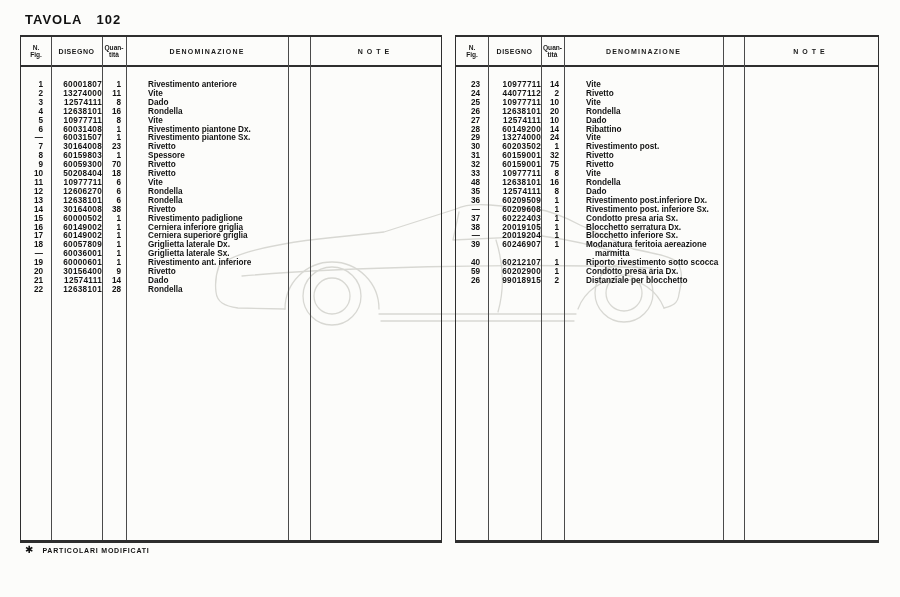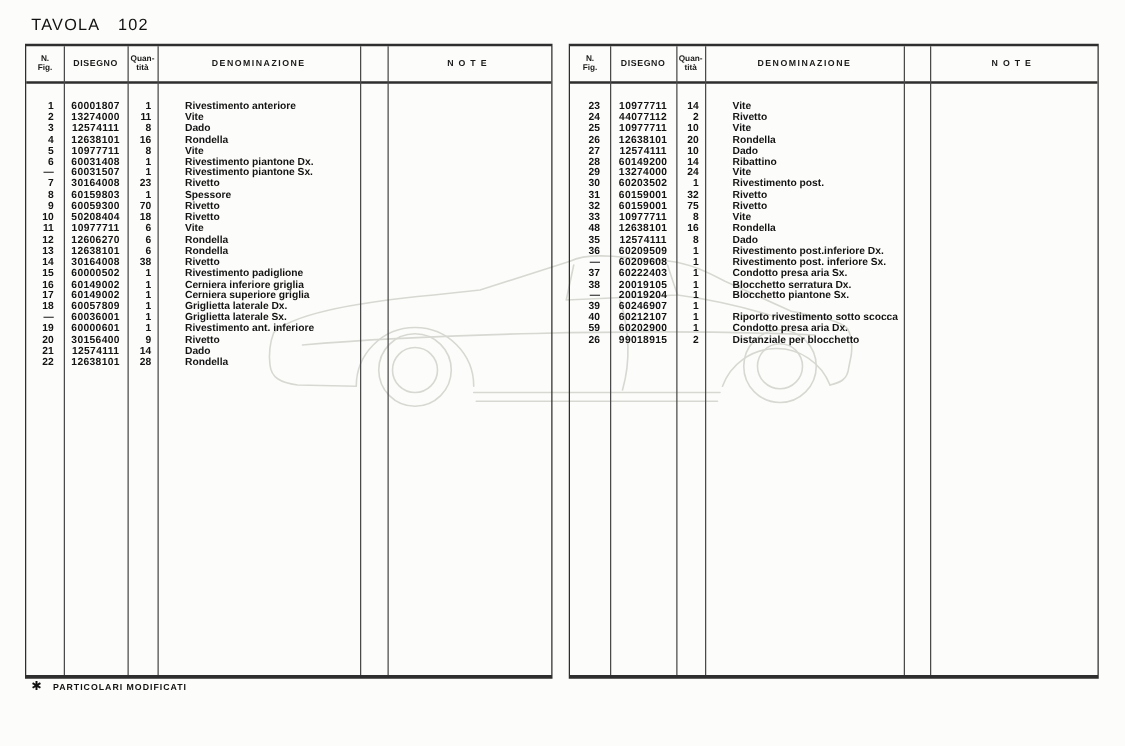--- a/index.html
+++ b/index.html
@@ -9,21 +9,21 @@
     font-family:"Liberation Sans", sans-serif;
     color:#161616;
     position:relative;
     overflow:hidden;
   }
   .page{position:absolute;inset:0;}
 
   
   .title{
     position:absolute;left:25px;top:12px;
-    font-size:13px;font-weight:400;letter-spacing:1px;
+    font-size:13px;font-weight:700;letter-spacing:1px;
     color:#111;
   }
   .title .num{margin-left:14px;}
 
   
   .watermark{
     position:absolute;left:212px;top:196px;width:484px;height:152px;
     z-index:0;pointer-events:none;
   }
 
@@ -63,21 +63,21 @@
 
   .pbody{padding-top:14px;}
   .prow{
     display:grid;
     font-size:8.2px;font-weight:700;
     line-height:8.9px;
     color:#131313;
     white-space:nowrap;
   }
   .cell.fig{text-align:right;padding-right:8px;}
-  .cell.dis{text-align:center;letter-spacing:0.3px;}
+  .cell.dis{text-align:right;letter-spacing:0.3px;}
   .cell.qty{text-align:right;padding-right:5px;}
   .cell.den{text-align:left;padding-left:5px;margin-left:17px;}
   .cell.den .den2{padding-left:9px;}
 
   
   .footnote{
     position:absolute;left:25px;top:545px;
     display:flex;align-items:center;
     color:#111;
   }
@@ -488,27 +488,31 @@
           <div class="cell qty">1</div>
           <div class="cell den">
             <div>Blocchetto serratura Dx.</div>
           </div>
         </div>
         <div class="prow">
           <div class="cell fig">—</div>
           <div class="cell dis">20019204</div>
           <div class="cell qty">1</div>
           <div class="cell den">
-            <div>Blocchetto piantone Sx.</div>
+            <div>Blocchetto inferiore Sx.</div>
           </div>
         </div>
         <div class="prow">
           <div class="cell fig">39</div>
           <div class="cell dis">60246907</div>
           <div class="cell qty">1</div>
+          <div class="cell den">
+            <div>Modanatura feritoia aereazione</div>
+            <div class="den2">marmitta</div>
+          </div>
         </div>
         <div class="prow">
           <div class="cell fig">40</div>
           <div class="cell dis">60212107</div>
           <div class="cell qty">1</div>
           <div class="cell den">
             <div>Riporto rivestimento sotto scocca</div>
           </div>
         </div>
         <div class="prow">

